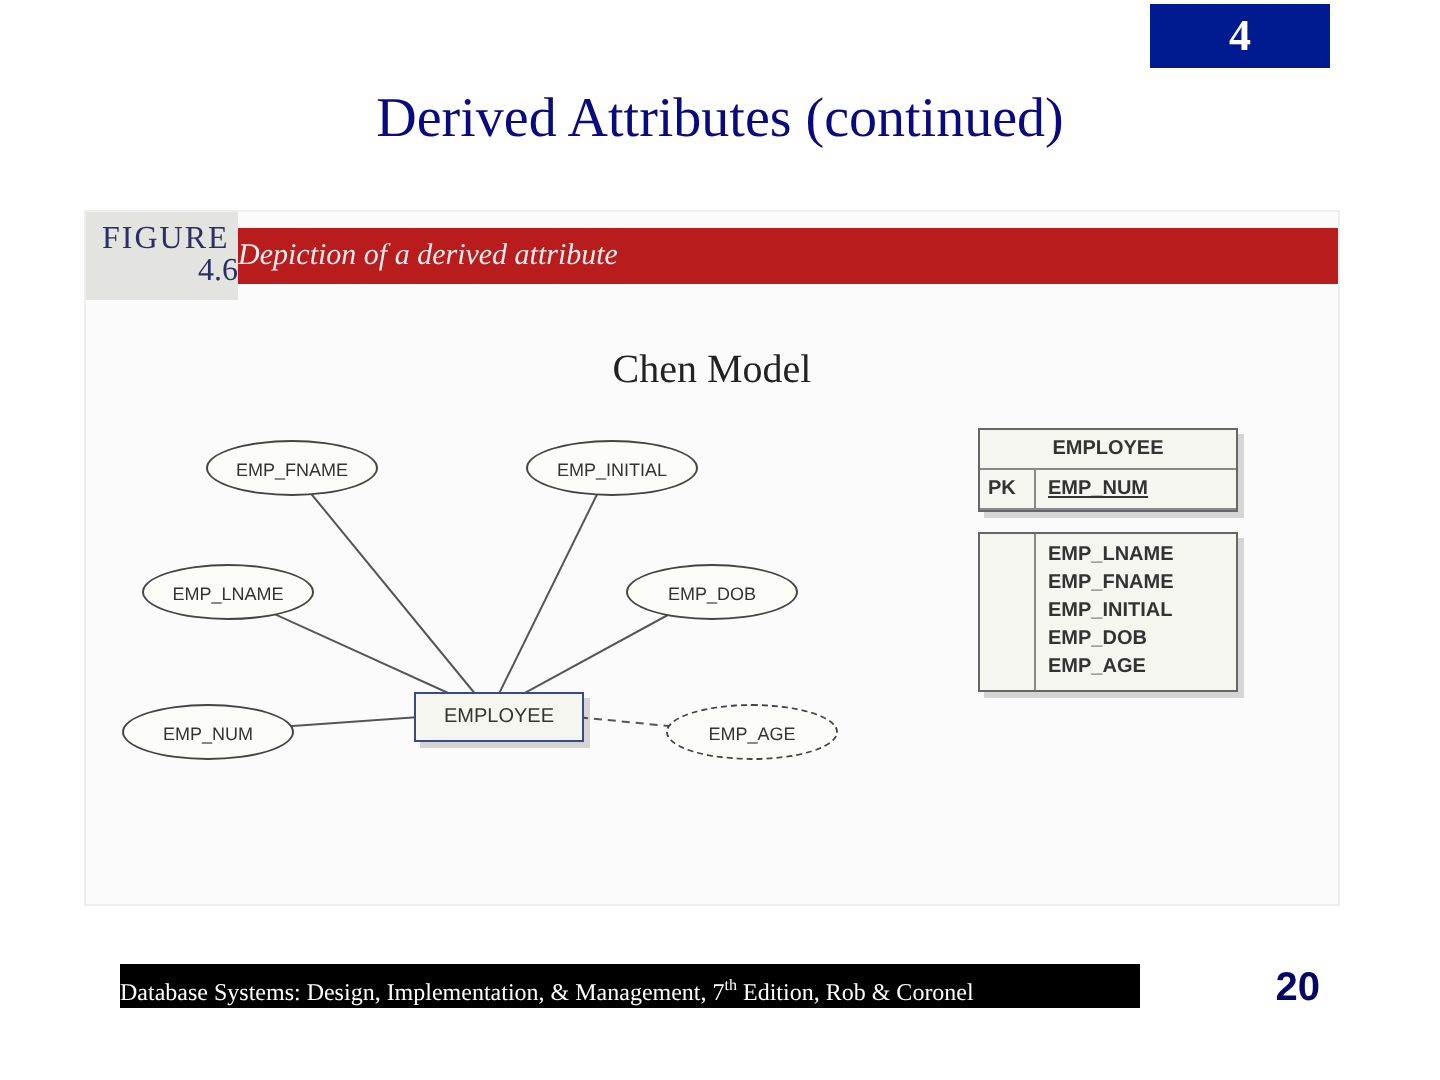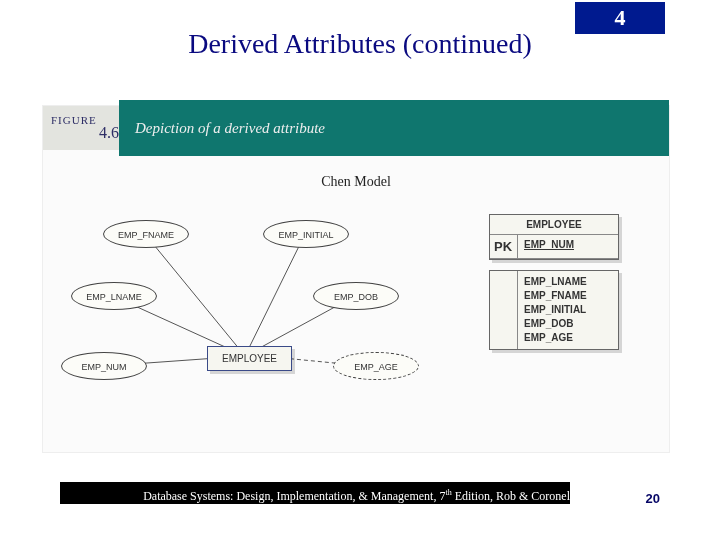--- a/index.html
+++ b/index.html
@@ -20,21 +20,21 @@
     background: #001a8f;
     color: #fff;
     text-align: center;
     line-height: 32px;
     font-family: "Times New Roman", serif;
     font-size: 22px;
     font-weight: bold;
   }
   .title {
     position: absolute;
-    top: 28px;
+    top: 44px;
     left: 0;
     width: 100%;
     text-align: center;
     font-family: "Times New Roman", serif;
     font-size: 28px;
     color: #0a0a80;
   }
   .figure-wrap {
     position: absolute;
     top: 105px;
@@ -54,39 +54,38 @@
     width: 76px;
     background: #e3e4df;
     color: #2e2e66;
     height: 44px;
     display: flex;
     flex-direction: column;
     justify-content: center;
     padding-left: 8px;
     font-size: 13px;
   }
-  .fig-num-box .f1 { font-size: 11px; letter-spacing: 1px; }
+  .fig-num-box .f1 { font-size: 16px; letter-spacing: 1px; }
   .fig-num-box .f2 { font-size: 16px; margin-top: -2px; text-align: right; }
   .fig-cap-box {
     flex: 1;
-    background: #0f766e;
+    background: #b91c1c;
     color: #eee;
-    height: 56px;
-    padding-left: 16px;
+    height: 28px;
     display: flex;
     align-items: center;
     font-style: italic;
     font-size: 15px;
   }
   .models-row {
     display: flex;
     justify-content: space-around;
     margin-top: 24px;
     font-family: "Times New Roman", serif;
-    font-size: 14px;
+    font-size: 20px;
     color: #222;
   }
   .models-row .mleft { width: 60%; text-align: center; }
   .models-row .mright { width: 40%; text-align: center; }
 
   .chen-area {
     position: absolute;
     top: 100px;
     left: 12px;
     width: 380px;
@@ -150,21 +149,21 @@
   }
   .cf-pk {
     display: flex;
     border-bottom: 1px solid #888;
   }
   .cf-pk-label {
     width: 28px;
     padding: 4px 4px;
     border-right: 1px solid #888;
     font-weight: bold;
-    font-size: 13px;
+    font-size: 10px;
   }
   .cf-pk-attr {
     flex: 1;
     padding: 4px 6px;
     text-decoration: underline;
     font-weight: bold;
     font-size: 10px;
   }
   .cf-attrs {
     display: flex;
@@ -187,30 +186,30 @@
   .footer-bar {
     position: absolute;
     left: 60px;
     bottom: 36px;
     width: 510px;
     height: 22px;
     background: #000;
     color: #fff;
     font-family: "Times New Roman", serif;
     font-size: 12px;
-    text-align: right;
+    text-align: left;
     line-height: 22px;
   }
   .footer-bar sup { font-size: 8px; }
   .page-num {
     position: absolute;
     right: 60px;
     bottom: 34px;
     font-family: Arial, sans-serif;
-    font-size: 13px;
+    font-size: 20px;
     font-weight: bold;
     color: #060666;
   }
 </style>
 </head>
 <body>
 
 <div class="chapter-box">4</div>
 
 <div class="title">Derived Attributes (continued)</div>

